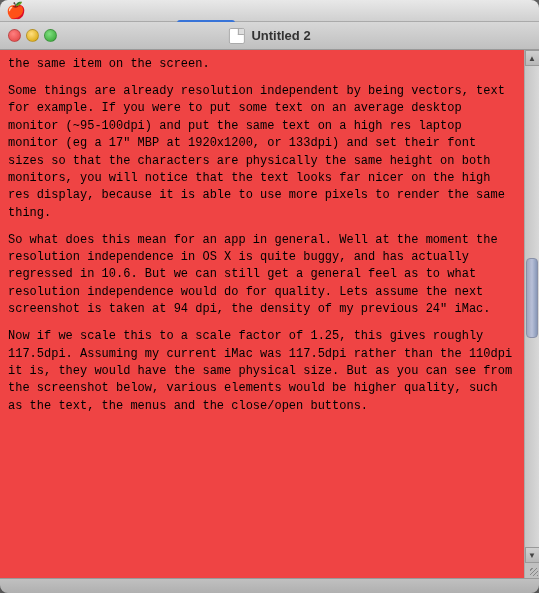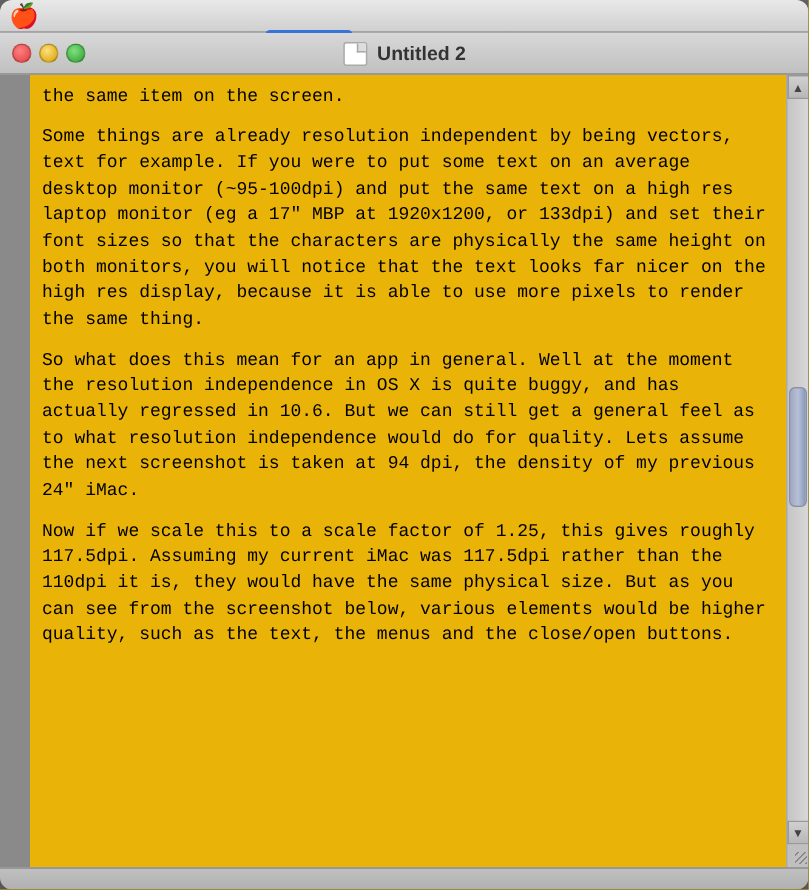--- a/index.html
+++ b/index.html
@@ -119,24 +119,23 @@
     
     .content-area {
       display: flex;
       flex: 1;
       background: #8a8a8a;
       overflow: hidden;
     }
 
     .text-area-wrapper {
       flex: 1;
-      background: #eab308;
-      overflow: hidden;
-      position: relative;
-      margin-left: 20px;
+      background: #ef4444;
+      overflow: hidden;
+      position: relative;
     }
 
     .text-content {
       padding: 6px 8px 8px 8px;
       font-family: 'Courier New', Courier, monospace;
       font-size: 12px;
       line-height: 1.45;
       color: #000;
       height: 100%;
       overflow: hidden;

